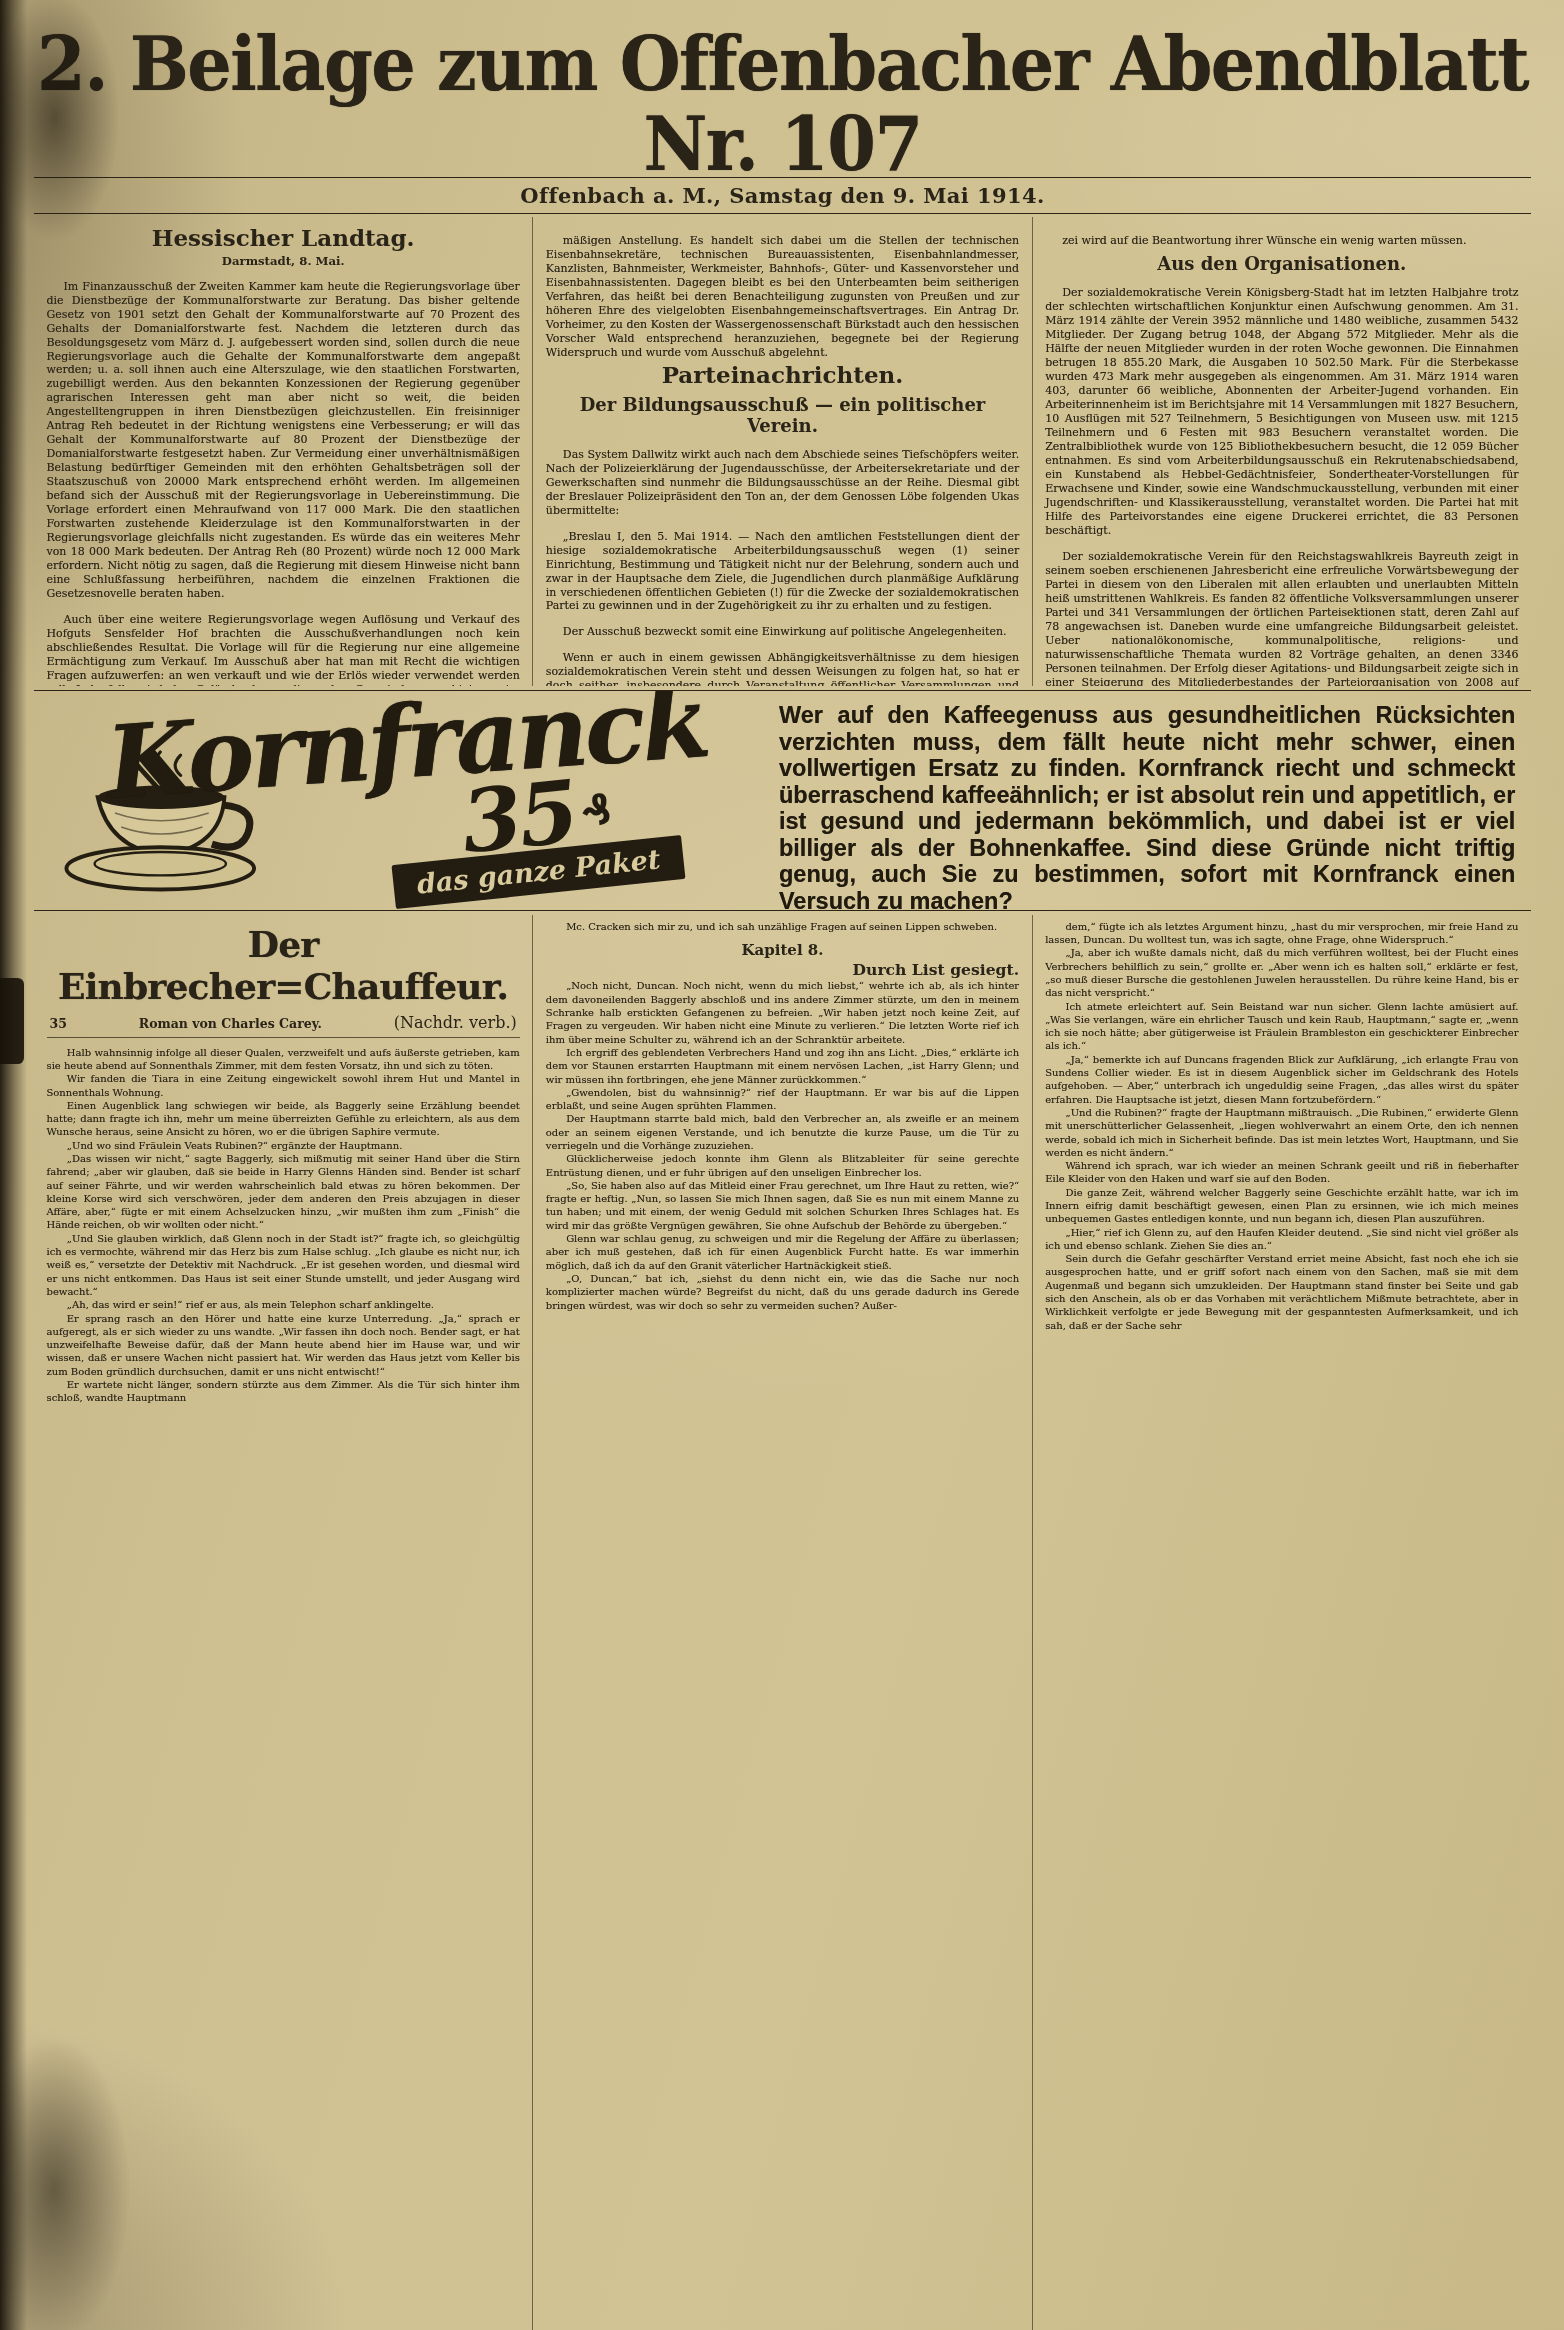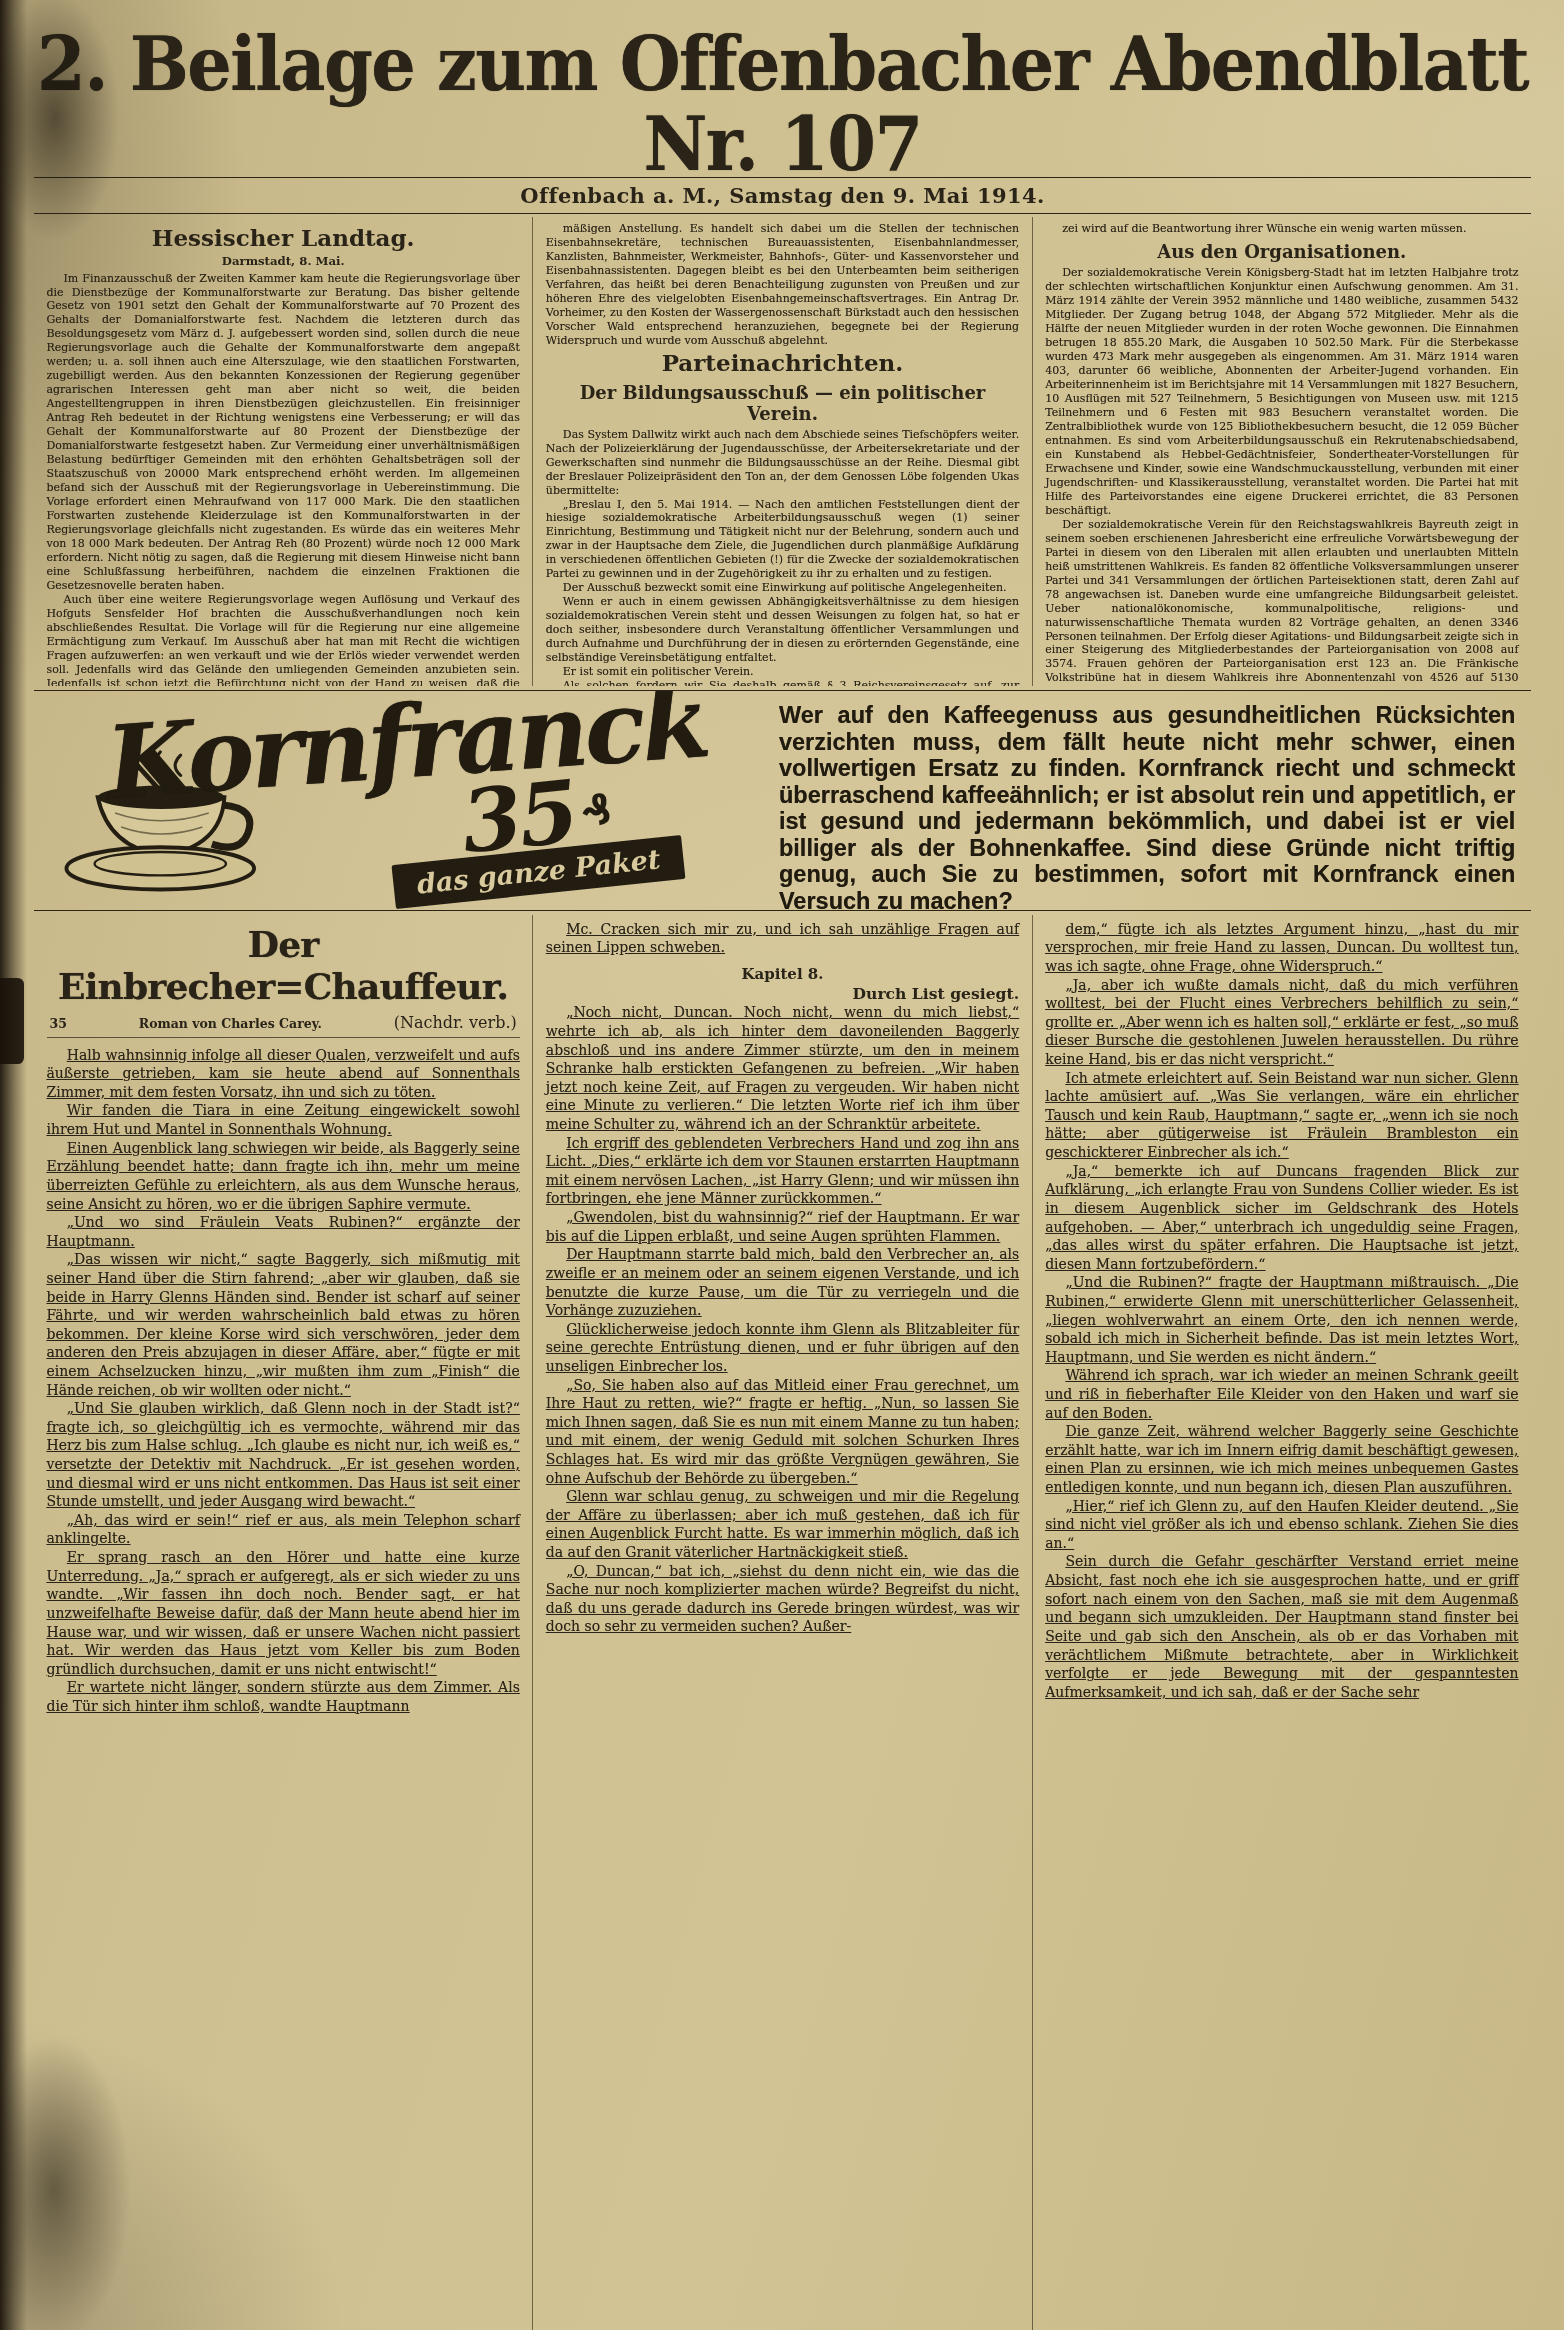--- a/index.html
+++ b/index.html
@@ -45,21 +45,21 @@
   }
 
   .top-cols { display:flex; height:469px; overflow:hidden; margin:3.1px 34px 0; }
   .col { flex:1 1 0; min-width:0; padding:4.7px 12.5px 0; overflow:hidden; }
   .top-cols .col + .col, .novel .col + .col { border-left:1.2px solid rgba(43,34,18,0.6); }
 
   .para {
     text-align:justify; text-indent:17px; hyphens:auto; -webkit-hyphens:auto;
     text-shadow:0 0 0.4px rgba(30,24,12,0.45);
   }
-  .top-cols .para { font-size:11px; line-height:1.27; }
+  .top-cols .para { font-size:11px; line-height:1.27;margin-top:12px; }
 
   .art-head { text-align:center; font-size:23px; font-weight:bold; margin:1.6px 0 3.1px; letter-spacing:0; }
   .art-dateline { text-align:center; font-size:11.7px; font-weight:bold; margin-bottom:3.9px; }
   .art-subhead { text-align:center; font-size:18px; font-weight:bold; margin:5.5px 0 3.9px; }
 
   .ad {
     display:flex; height:221px; margin:3.9px 34px 0; padding:6.3px 4.7px 0;
     border-top:1.6px solid #2c2517; border-bottom:1.6px solid #2c2517;
     overflow:hidden;
   }
@@ -83,21 +83,21 @@
     font-style:italic; font-weight:bold; font-size:27px; padding:5.5px 23.5px 7.8px; border-radius:2.3px;
   }
   .ad-right { flex:1 1 auto; padding:4.7px 11px 0 20.3px; }
   .ad-copy {
     font-family:"Liberation Sans", sans-serif; font-weight:bold;
     font-size:23.5px; line-height:1.13; text-align:justify; color:#211b0f;
     text-shadow:0 0 0.5px rgba(20,14,6,0.6);
   }
 
   .novel { display:flex; height:1504px; overflow:hidden; margin:3.9px 34px 0; }
-  .novel .para { font-size:14px; line-height:1.33; text-indent:20.3px;text-decoration:underline; }
+  .novel .para { font-size:10px; line-height:1.33; text-indent:20.3px; }
   .novel-title { text-align:center; font-size:36px; font-weight:bold; letter-spacing:-0.8px; margin:3.1px 0 6.3px; text-shadow:0 0 0.8px rgba(20,14,6,0.7); }
   .byline-row {
     display:flex; justify-content:space-between; align-items:baseline;
     font-size:12.5px; border-bottom:1.2px solid rgba(43,34,18,0.7);
     padding:0 3.1px 4.7px; margin-bottom:7.8px;
   }
   .byline-row .inst { font-weight:bold; }
   .byline-row .byline { font-weight:bold;text-align:right; }
   .byline-row .rights { font-size:16px; }
   .chapter { text-align:center; font-size:15px; font-weight:bold; margin:7.8px 0 1.6px; }

